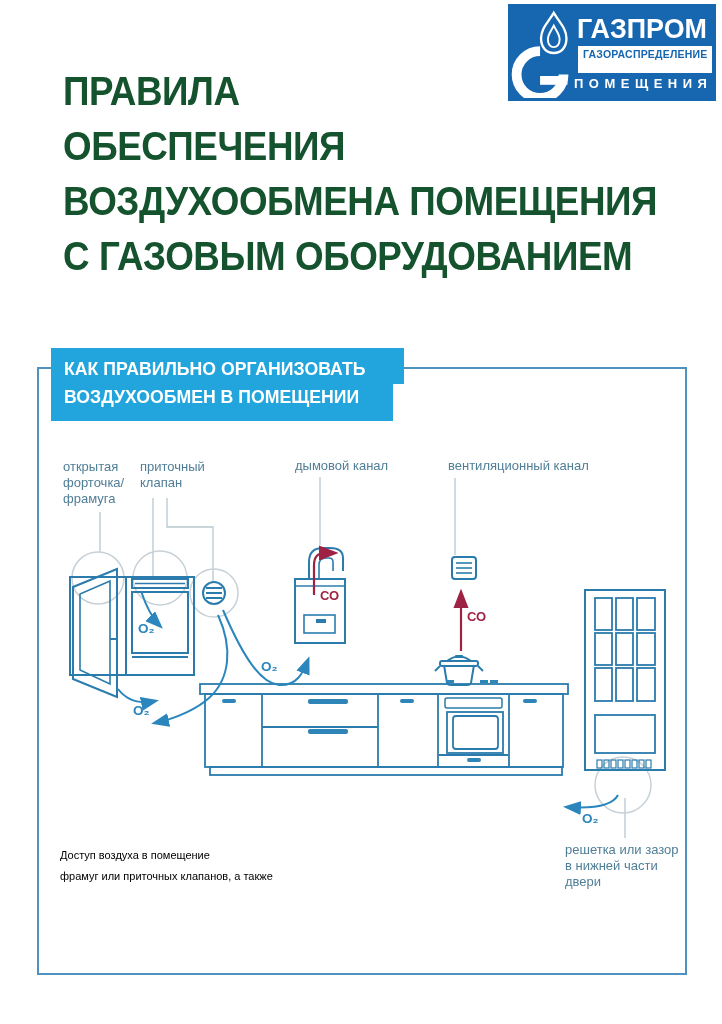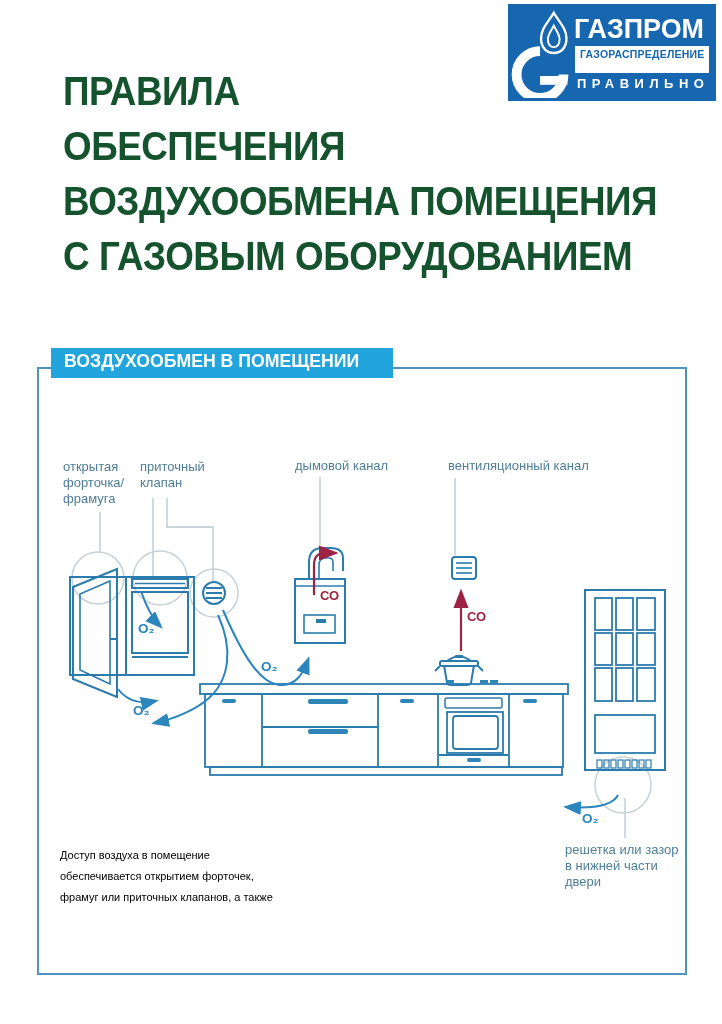--- a/index.html
+++ b/index.html
@@ -20,21 +20,21 @@
   
   .title{position:absolute;left:63px;top:64px;color:#14532d;font-weight:bold;font-size:40px;}
   .title div{line-height:55px;white-space:nowrap;transform:scaleX(0.92);transform-origin:left;letter-spacing:-0.5px;}
 
   
   .banner{position:absolute;left:51px;top:348px;z-index:3;}
   .banner .bline{background:#22a4dc;color:#ffffff;font-weight:bold;font-size:19px;line-height:26px;
         width:fit-content;white-space:nowrap;}
   .banner .bline span{display:inline-block;transform:scaleX(0.93);transform-origin:left;}
   .banner .b1{padding:8px 16px 2px 13px;}
-  .banner .b2{padding:0 12px 4px 13px;}
+  .banner .b2{padding:0 12px 11px 13px;}
 
   
   .diagram-svg{position:absolute;left:37px;top:367px;width:650px;height:608px;z-index:1;}
   svg text{font-family:"Liberation Sans", sans-serif;}
   .lbl{fill:#4f7e96;font-size:13px;}
   .o2{fill:#2a86bd;font-size:13.5px;font-weight:bold;}
   .co{fill:#9e2243;font-size:13px;font-weight:bold;}
 
   
   .footnote{position:absolute;left:60px;top:845px;z-index:2;color:#000000;font-size:11px;}
@@ -54,32 +54,33 @@
         <path d="M44,18 C41,24 38,27 38,32 C38,37 40.5,40 44,40 C47.5,40 50,37 50,32 C50,27 47,24 44,18 Z" stroke-width="2"></path>
 
         <path d="M30,44 A24,24 0 1 0 54,68" stroke-width="10"></path>
 
         <path d="M30,74 H58" stroke-width="9"></path>
       </g>
     </svg>
     <div class="logo-texts">
       <div class="logo-company">ГАЗПРОМ</div>
       <div class="logo-division">ГАЗОРАСПРЕДЕЛЕНИЕ</div>
-      <div class="logo-city">ПРАВИЛЬНО</div>
+      <div class="logo-city">ПОМЕЩЕНИЯ</div>
     </div>
   </div>
 
   <div class="title">
     <div>ПРАВИЛА</div>
     <div>ОБЕСПЕЧЕНИЯ</div>
     <div>ВОЗДУХООБМЕНА ПОМЕЩЕНИЯ</div>
     <div>С ГАЗОВЫМ ОБОРУДОВАНИЕМ</div>
   </div>
 
   <div class="banner">
+    <div class="bline b1"><span>КАК ПРАВИЛЬНО ОРГАНИЗОВАТЬ</span></div>
     <div class="bline b2"><span>ВОЗДУХООБМЕН В ПОМЕЩЕНИИ</span></div>
   </div>
 
   <svg class="diagram-svg" viewBox="0 0 650 608">
     <defs>
       <marker id="mblue" markerWidth="9" markerHeight="7" refX="7" refY="3.5" orient="auto">
         <path d="M0,0 L9,3.5 L0,7 Z" fill="#2a86bd"></path>
       </marker>
       <marker id="mred" markerWidth="9" markerHeight="7" refX="7" refY="3.5" orient="auto">
         <path d="M0,0 L9,3.5 L0,7 Z" fill="#9e2243"></path>
@@ -227,17 +228,16 @@
       <text class="lbl" x="258" y="103">дымовой канал</text>
       <text class="lbl" x="411" y="103">вентиляционный канал</text>
       <text class="lbl" x="528" y="487">решетка или зазор</text>
       <text class="lbl" x="528" y="503">в нижней части</text>
       <text class="lbl" x="528" y="519">двери</text>
     </g>
   </svg>
 
   <div class="footnote">
     <div>Доступ воздуха в помещение</div>
-    <div>обеспечивается открытием форточек,</div>
     <div>фрамуг или приточных клапанов, а также</div>
   </div>
 
 </div>
 
 </body></html>

